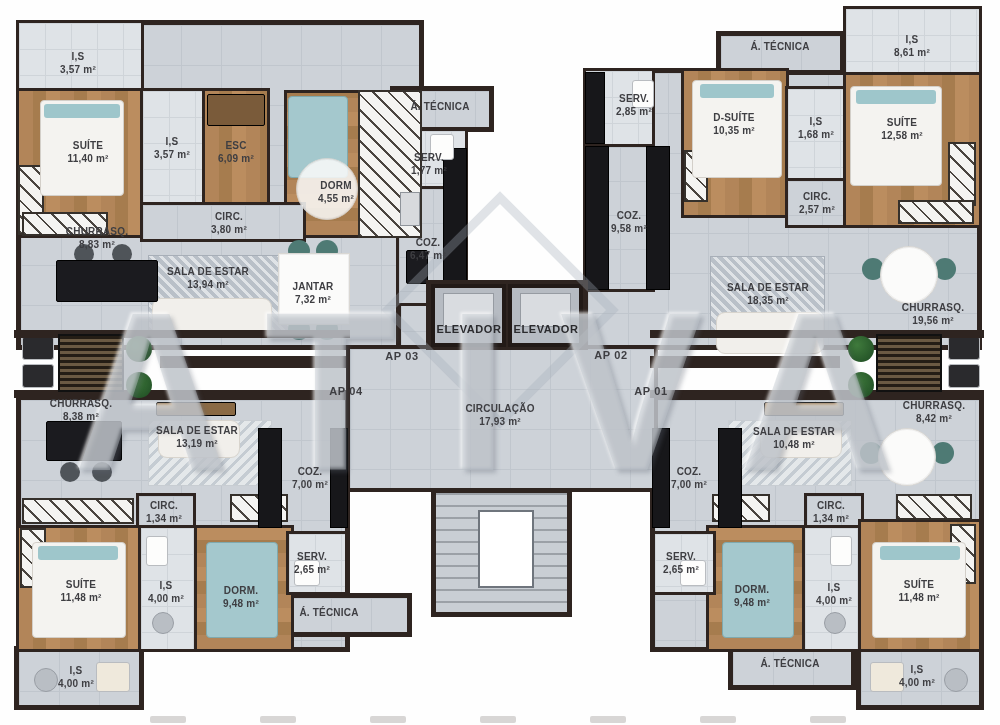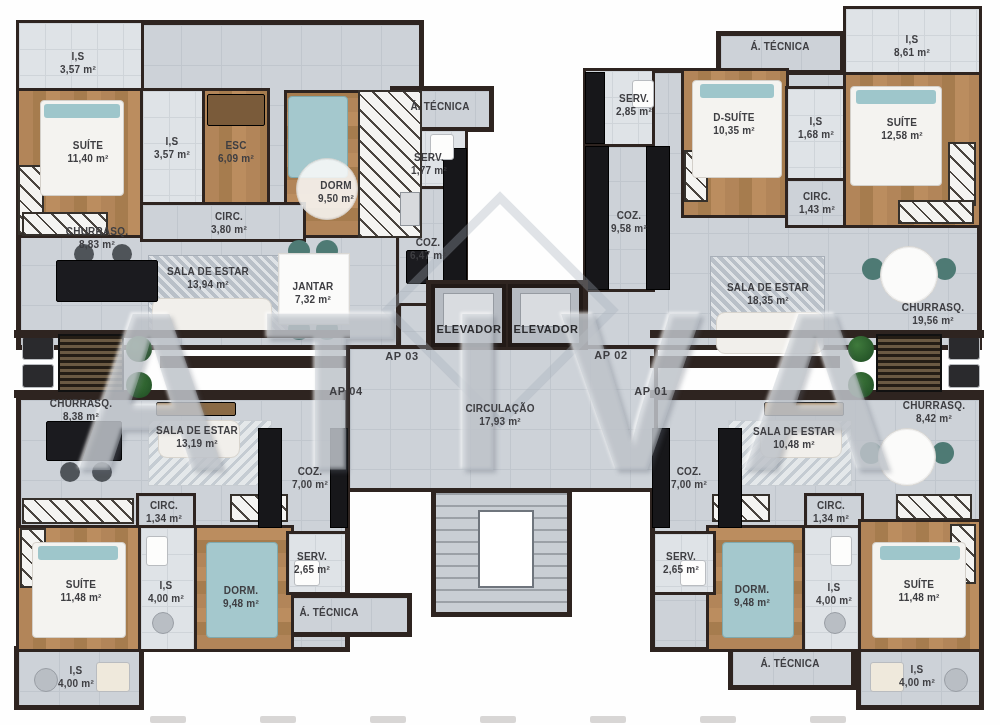--- a/index.html
+++ b/index.html
@@ -217,36 +217,36 @@
   <div class="abs mark" style="left:700px;top:716px;width:36px;height:7px;"></div>
   <div class="abs mark" style="left:810px;top:716px;width:36px;height:7px;"></div>
 
   <div class="wmlogo" style="left:500px;top:310px;"></div>
   <div class="wm wm1" style="left:510px;top:392px;">ATIVA</div>
 
   <div class="lbl" style="left:78px;top:63px;"><span>I,S</span><span class="area">3,57 m²</span></div>
   <div class="lbl" style="left:88px;top:152px;"><span>SUÍTE</span><span class="area">11,40 m²</span></div>
   <div class="lbl" style="left:172px;top:148px;"><span>I,S</span><span class="area">3,57 m²</span></div>
   <div class="lbl" style="left:236px;top:152px;"><span>ESC</span><span class="area">6,09 m²</span></div>
-  <div class="lbl" style="left:336px;top:192px;"><span>DORM</span><span class="area">9,50 m²</span></div>
+  <div class="lbl" style="left:336px;top:192px;"><span>DORM</span><span class="area">4,55 m²</span></div>
   <div class="lbl" style="left:229px;top:223px;"><span>CIRC.</span><span class="area">3,80 m²</span></div>
   <div class="lbl" style="left:440px;top:107px;"><span>Á. TÉCNICA</span></div>
   <div class="lbl" style="left:429px;top:164px;"><span>SERV.</span><span class="area">1,77 m²</span></div>
   <div class="lbl" style="left:428px;top:249px;"><span>COZ.</span><span class="area">6,47 m²</span></div>
   <div class="lbl onwhite" style="left:313px;top:293px;"><span>JANTAR</span><span class="area">7,32 m²</span></div>
   <div class="lbl" style="left:208px;top:278px;"><span>SALA DE ESTAR</span><span class="area">13,94 m²</span></div>
   <div class="lbl" style="left:97px;top:238px;z-index:41;"><span>CHURRASQ.</span><span class="area">8,83 m²</span></div>
   <div class="lbl" style="left:634px;top:105px;"><span>SERV.</span><span class="area">2,85 m²</span></div>
   <div class="lbl" style="left:629px;top:222px;"><span>COZ.</span><span class="area">9,58 m²</span></div>
   <div class="lbl" style="left:734px;top:124px;"><span>D-SUÍTE</span><span class="area">10,35 m²</span></div>
   <div class="lbl" style="left:780px;top:47px;"><span>Á. TÉCNICA</span></div>
   <div class="lbl" style="left:816px;top:128px;"><span>I,S</span><span class="area">1,68 m²</span></div>
   <div class="lbl" style="left:912px;top:46px;"><span>I,S</span><span class="area">8,61 m²</span></div>
   <div class="lbl" style="left:902px;top:129px;"><span>SUÍTE</span><span class="area">12,58 m²</span></div>
-  <div class="lbl" style="left:817px;top:203px;"><span>CIRC.</span><span class="area">1,43 m²</span></div>
+  <div class="lbl" style="left:817px;top:203px;"><span>CIRC.</span><span class="area">2,57 m²</span></div>
   <div class="lbl" style="left:768px;top:294px;"><span>SALA DE ESTAR</span><span class="area">18,35 m²</span></div>
   <div class="lbl" style="left:933px;top:314px;"><span>CHURRASQ.</span><span class="area">19,56 m²</span></div>
   <div class="lbl" style="left:81px;top:410px;"><span>CHURRASQ.</span><span class="area">8,38 m²</span></div>
   <div class="lbl" style="left:197px;top:437px;z-index:41;"><span>SALA DE ESTAR</span><span class="area">13,19 m²</span></div>
   <div class="lbl" style="left:310px;top:478px;"><span>COZ.</span><span class="area">7,00 m²</span></div>
   <div class="lbl" style="left:312px;top:563px;"><span>SERV.</span><span class="area">2,65 m²</span></div>
   <div class="lbl" style="left:329px;top:613px;"><span>Á. TÉCNICA</span></div>
   <div class="lbl" style="left:164px;top:512px;"><span>CIRC.</span><span class="area">1,34 m²</span></div>
   <div class="lbl" style="left:81px;top:591px;"><span>SUÍTE</span><span class="area">11,48 m²</span></div>
   <div class="lbl" style="left:166px;top:592px;"><span>I,S</span><span class="area">4,00 m²</span></div>

